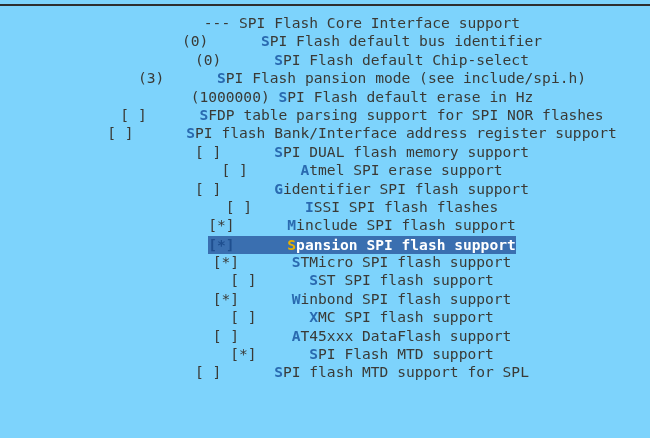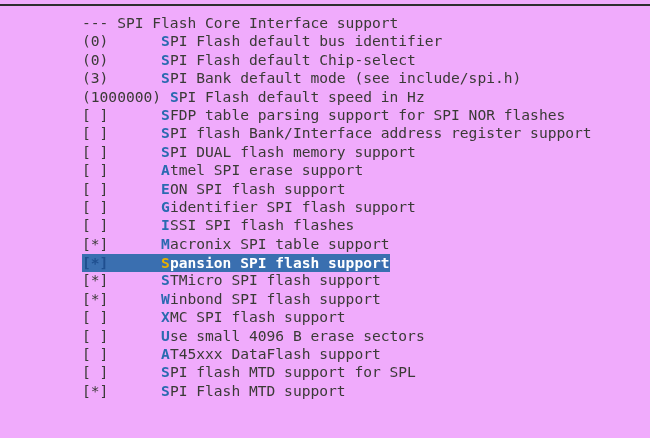--- a/index.html
+++ b/index.html
@@ -77,78 +77,75 @@
     color: #ffffff;
     font-weight: bold;
   }
   .rowwrap {
     height: 18.4px;
   }
 </style>
 </head>
 <body style="background: rgb(212, 216, 204);">
 
-<div id="screen" style="background: #f0abfc;">
+<div id="screen" style="background: #7dd3fc; text-align: center;">
   <div id="top-rule" style="background: rgb(46, 46, 46);"></div>
   <div id="menu-list">
       <div class="rowwrap">
         <div class="row header"><span class="prefix">--- </span><span class="hot"></span><span class="rest">SPI Flash Core Interface support</span></div>
       </div>
       <div class="rowwrap">
         <div class="row"><span class="prefix">(0)      </span><span class="hot" style="color: rgb(42, 106, 176);">S</span><span class="rest">PI Flash default bus identifier</span></div>
       </div>
       <div class="rowwrap">
         <div class="row"><span class="prefix">(0)      </span><span class="hot" style="color: rgb(42, 106, 176);">S</span><span class="rest">PI Flash default Chip-select</span></div>
       </div>
       <div class="rowwrap">
-        <div class="row"><span class="prefix">(3)      </span><span class="hot" style="color: rgb(42, 106, 176);">S</span><span class="rest">PI Bank default mode (see include/spi.h)</span></div>
+        <div class="row"><span class="prefix">(3)      </span><span class="hot" style="color: rgb(42, 106, 176);">S</span><span class="rest">PI Flash pansion mode (see include/spi.h)</span></div>
       </div>
       <div class="rowwrap">
-        <div class="row"><span class="prefix">(1000000) </span><span class="hot" style="color: rgb(42, 106, 176);">S</span><span class="rest">PI Flash default speed in Hz</span></div>
+        <div class="row"><span class="prefix">(1000000) </span><span class="hot" style="color: rgb(42, 106, 176);">S</span><span class="rest">PI Flash default erase in Hz</span></div>
       </div>
       <div class="rowwrap">
         <div class="row"><span class="prefix">[ ]      </span><span class="hot" style="color: rgb(42, 106, 176);">S</span><span class="rest">FDP table parsing support for SPI NOR flashes</span></div>
       </div>
       <div class="rowwrap">
         <div class="row"><span class="prefix">[ ]      </span><span class="hot" style="color: rgb(42, 106, 176);">S</span><span class="rest">PI flash Bank/Interface address register support</span></div>
       </div>
       <div class="rowwrap">
         <div class="row"><span class="prefix">[ ]      </span><span class="hot" style="color: rgb(42, 106, 176);">S</span><span class="rest">PI DUAL flash memory support</span></div>
       </div>
       <div class="rowwrap">
         <div class="row"><span class="prefix">[ ]      </span><span class="hot" style="color: rgb(42, 106, 176);">A</span><span class="rest">tmel SPI erase support</span></div>
       </div>
       <div class="rowwrap">
-        <div class="row"><span class="prefix">[ ]      </span><span class="hot" style="color: rgb(42, 106, 176);">E</span><span class="rest">ON SPI flash support</span></div>
-      </div>
-      <div class="rowwrap">
         <div class="row"><span class="prefix">[ ]      </span><span class="hot" style="color: rgb(42, 106, 176);">G</span><span class="rest">identifier SPI flash support</span></div>
       </div>
       <div class="rowwrap">
         <div class="row"><span class="prefix">[ ]      </span><span class="hot" style="color: rgb(42, 106, 176);">I</span><span class="rest">SSI SPI flash flashes</span></div>
       </div>
       <div class="rowwrap">
-        <div class="row"><span class="prefix">[*]      </span><span class="hot" style="color: rgb(42, 106, 176);">M</span><span class="rest">acronix SPI table support</span></div>
+        <div class="row"><span class="prefix">[*]      </span><span class="hot" style="color: rgb(42, 106, 176);">M</span><span class="rest">include SPI flash support</span></div>
       </div>
       <div class="rowwrap"><div class="row selected" style="background: rgb(58, 111, 176);"><span class="prefix">[*]      </span><span class="hot" style="color: rgb(232, 176, 0);">S</span><span class="rest" style="color: rgb(255, 255, 255);">pansion SPI flash support</span></div></div>
       <div class="rowwrap">
         <div class="row"><span class="prefix">[*]      </span><span class="hot" style="color: rgb(42, 106, 176);">S</span><span class="rest">TMicro SPI flash support</span></div>
+      </div>
+      <div class="rowwrap">
+        <div class="row"><span class="prefix">[ ]      </span><span class="hot" style="color: rgb(42, 106, 176);">S</span><span class="rest">ST SPI flash support</span></div>
       </div>
       <div class="rowwrap">
         <div class="row"><span class="prefix">[*]      </span><span class="hot" style="color: rgb(42, 106, 176);">W</span><span class="rest">inbond SPI flash support</span></div>
       </div>
       <div class="rowwrap">
         <div class="row"><span class="prefix">[ ]      </span><span class="hot" style="color: rgb(42, 106, 176);">X</span><span class="rest">MC SPI flash support</span></div>
       </div>
       <div class="rowwrap">
-        <div class="row"><span class="prefix">[ ]      </span><span class="hot" style="color: rgb(42, 106, 176);">U</span><span class="rest">se small 4096 B erase sectors</span></div>
-      </div>
-      <div class="rowwrap">
         <div class="row"><span class="prefix">[ ]      </span><span class="hot" style="color: rgb(42, 106, 176);">A</span><span class="rest">T45xxx DataFlash support</span></div>
       </div>
       <div class="rowwrap">
-        <div class="row"><span class="prefix">[ ]      </span><span class="hot" style="color: rgb(42, 106, 176);">S</span><span class="rest">PI flash MTD support for SPL</span></div>
+        <div class="row"><span class="prefix">[*]      </span><span class="hot" style="color: rgb(42, 106, 176);">S</span><span class="rest">PI Flash MTD support</span></div>
       </div>
       <div class="rowwrap">
-        <div class="row"><span class="prefix">[*]      </span><span class="hot" style="color: rgb(42, 106, 176);">S</span><span class="rest">PI Flash MTD support</span></div>
+        <div class="row"><span class="prefix">[ ]      </span><span class="hot" style="color: rgb(42, 106, 176);">S</span><span class="rest">PI flash MTD support for SPL</span></div>
       </div>
     </div>
 </div>
 
 </body></html>

